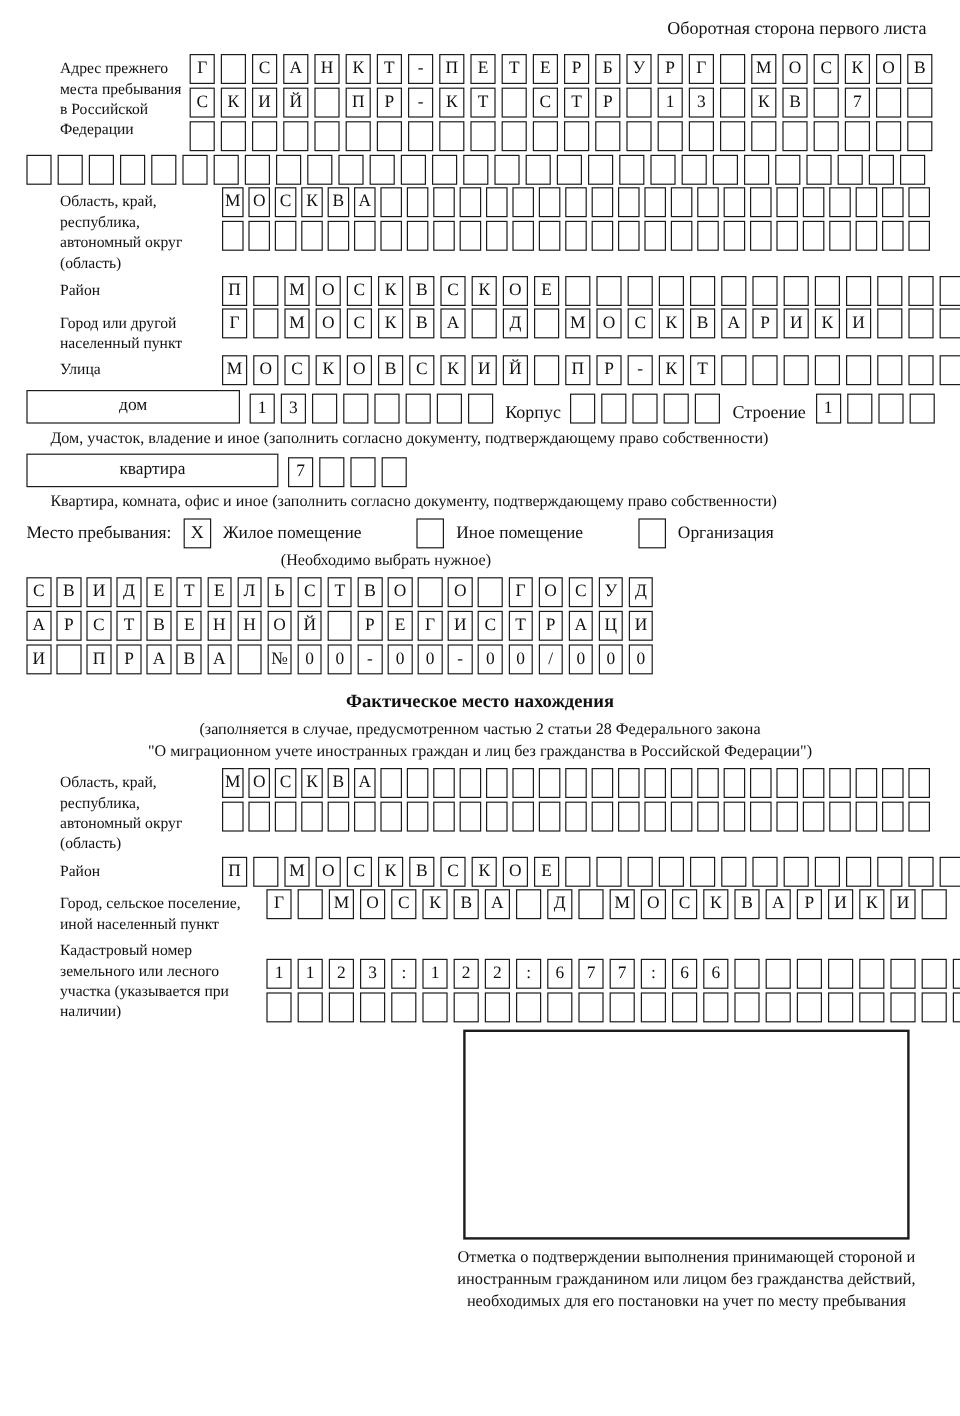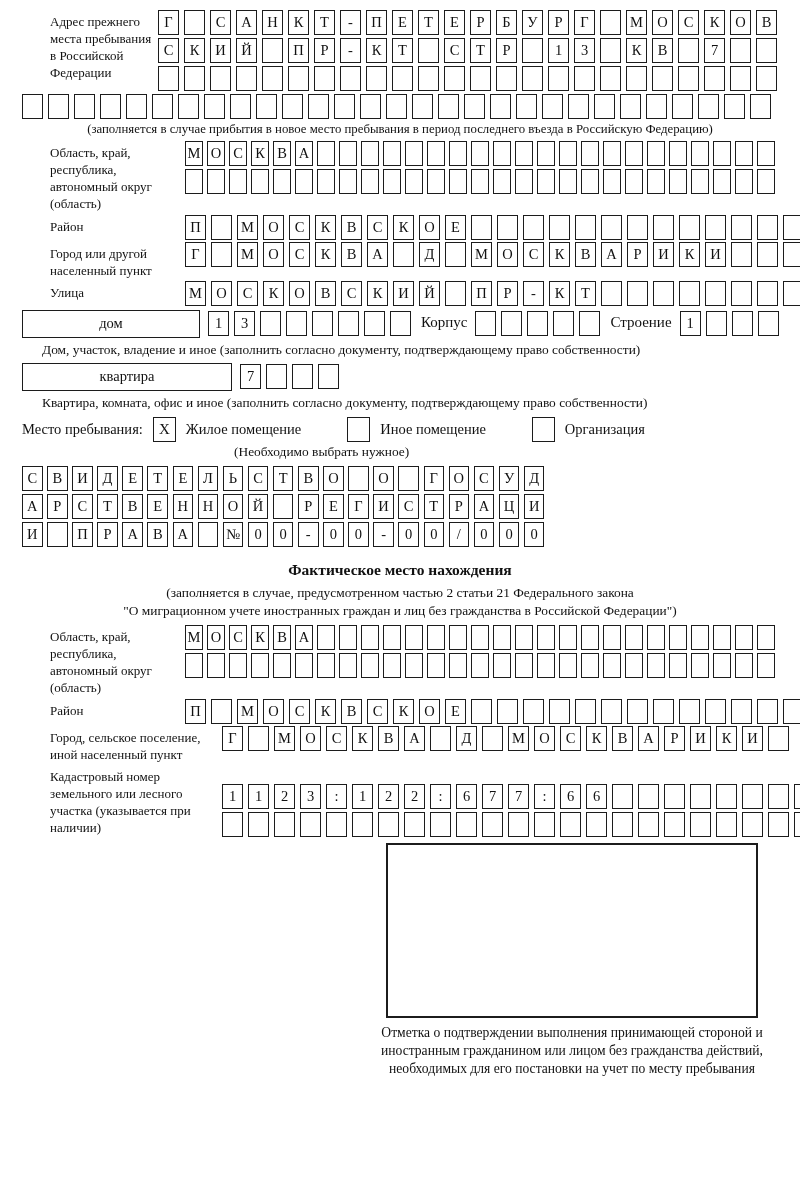--- a/index.html
+++ b/index.html
@@ -14,38 +14,39 @@
   .cell{flex:none;width:21px;height:25px;box-sizing:border-box;border:1.6px solid #1c1c1c;
     display:inline-flex;align-items:center;justify-content:center;font-size:14.5px;background:#fff;}
   .cells.sm{gap:4px;} .cells.sm .cell{width:18px;}
   .cells.doc{gap:4.6px;} .cells.doc .cell{width:20.5px;}
   .note{font-size:12.8px;text-align:center;margin:3px 0 4px 0;}
   .note-left{font-size:13.4px;text-align:left;margin:4px 0 5px 20px;}
   .sec-title{font-size:15.5px;font-weight:bold;text-align:center;margin:8px 0 6px 0;}
   .boxlabel{flex:none;box-sizing:border-box;border:1.6px solid #1c1c1c;height:28px;
     display:flex;align-items:center;justify-content:center;font-size:14.5px;background:#fff;}
   .inline-lbl{font-size:15px;padding:4px 8px 0 10px;white-space:nowrap;}
-  .hrow{display:flex;align-items:flex-start;margin:4px 0 2px 0;}
+  .hrow{display:flex;align-items:flex-end;margin:4px 0 2px 0;}
   .hrow .cells{margin-top:1px;}
   .place-row{display:flex;align-items:center;gap:10px;font-size:14.5px;margin:6px 0 2px 0;font-family:Liberation Serif, serif;}
   .chkbox{flex:none;width:23px;height:25px;box-sizing:border-box;border:1.6px solid #1c1c1c;
     display:inline-flex;align-items:center;justify-content:center;font-size:15px;}
   .opt{display:flex;align-items:center;gap:10px;}
   .opt + .opt{margin-left:36px;}
   .place-note{font-size:13.4px;margin:0 0 6px 212px;}
   .center-note{font-size:13.4px;text-align:center;margin:2px 0;}
   .stamp-wrap{width:400px;margin:6px 6px 0 auto;}
   .stamp-box{width:372px;height:175px;box-sizing:border-box;border:2px solid #1c1c1c;margin:0 auto;}
   .stamp-caption{font-size:13.6px;text-align:center;line-height:1.32;margin-top:6px;}
 </style>
 </head>
 <body>
 
 <div class="page">
 
+  <div class="hdr">Оборотная сторона первого листа</div>
 
   <div class="frow">
     <div class="label w108">Адрес прежнего места пребывания в Российской Федерации</div>
     <div class="cellcol">
       <div class="cells">
           <span class="cell">Г</span>
           <span class="cell"></span>
           <span class="cell">С</span>
           <span class="cell">А</span>
           <span class="cell">Н</span>
@@ -147,21 +148,20 @@
       <span class="cell"></span>
       <span class="cell"></span>
       <span class="cell"></span>
       <span class="cell"></span>
       <span class="cell"></span>
       <span class="cell"></span>
       <span class="cell"></span>
       <span class="cell"></span>
       <span class="cell"></span>
     </div>
-  <div class="note">(заполняется в случае прибытия в новое место пребывания в период последнего въезда в Российскую Федерацию)</div>
 
 
   <div class="frow">
     <div class="label w135">Область, край, республика, автономный округ (область)</div>
     <div class="cellcol">
       <div class="cells sm">
           <span class="cell">М</span>
           <span class="cell">О</span>
           <span class="cell">С</span>
           <span class="cell">К</span>
@@ -437,21 +437,21 @@
           <span class="cell">0</span>
           <span class="cell">/</span>
           <span class="cell">0</span>
           <span class="cell">0</span>
           <span class="cell">0</span>
         </div>
     </div>
   </div>
 
   <div class="sec-title" style="margin-top:14px;">Фактическое место нахождения</div>
-  <div class="center-note">(заполняется в случае, предусмотренном частью 2 статьи 21 Федерального закона</div>
+  <div class="center-note">(заполняется в случае, предусмотренном частью 2 статьи 28 Федерального закона</div>
   <div class="center-note">"О миграционном учете иностранных граждан и лиц без гражданства в Российской Федерации")</div>
 
   <div class="frow" style="margin-top:6px;">
     <div class="label w135">Область, край, республика, автономный округ (область)</div>
     <div class="cellcol">
       <div class="cells sm">
           <span class="cell">М</span>
           <span class="cell">О</span>
           <span class="cell">С</span>
           <span class="cell">К</span>

